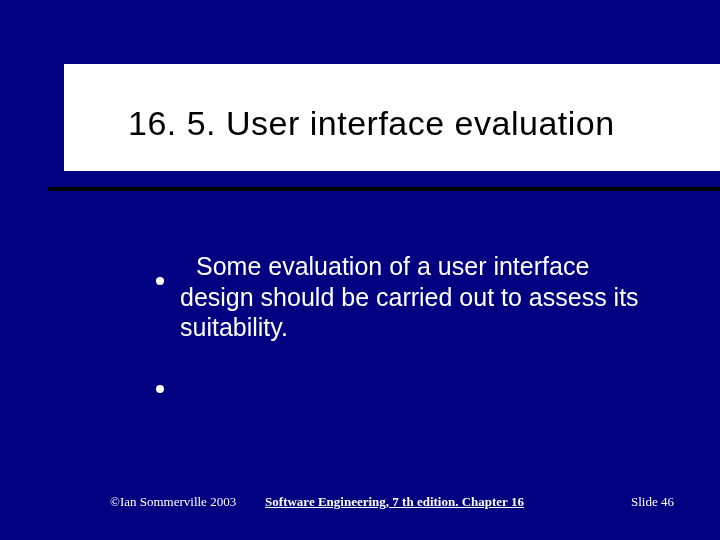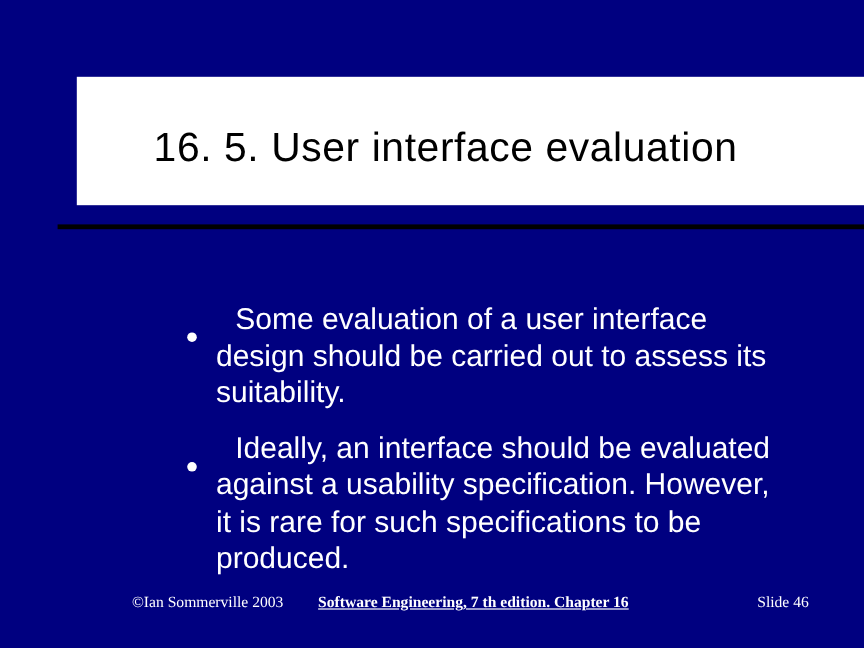--- a/index.html
+++ b/index.html
@@ -93,21 +93,20 @@
   <div class="rule"></div>
 
   <div class="content">
     <ul class="bullets">
       <li>
         <span class="bullet-dot"></span>
         <span>Some evaluation of a user interface design should be carried out to assess its suitability.</span>
       </li>
       <li>
         <span class="bullet-dot"></span>
-        <span>Ideally, an interface should be evaluated against a usability specification. However, it is rare for such specifications to be produced.</span>
       </li>
     </ul>
   </div>
 
   <div class="footer">
     <span class="footer-left">©Ian Sommerville 2003</span>
     <span class="footer-center">Software Engineering, 7 th edition. Chapter 16</span>
     <span class="footer-right">Slide 46</span>
   </div>
 

